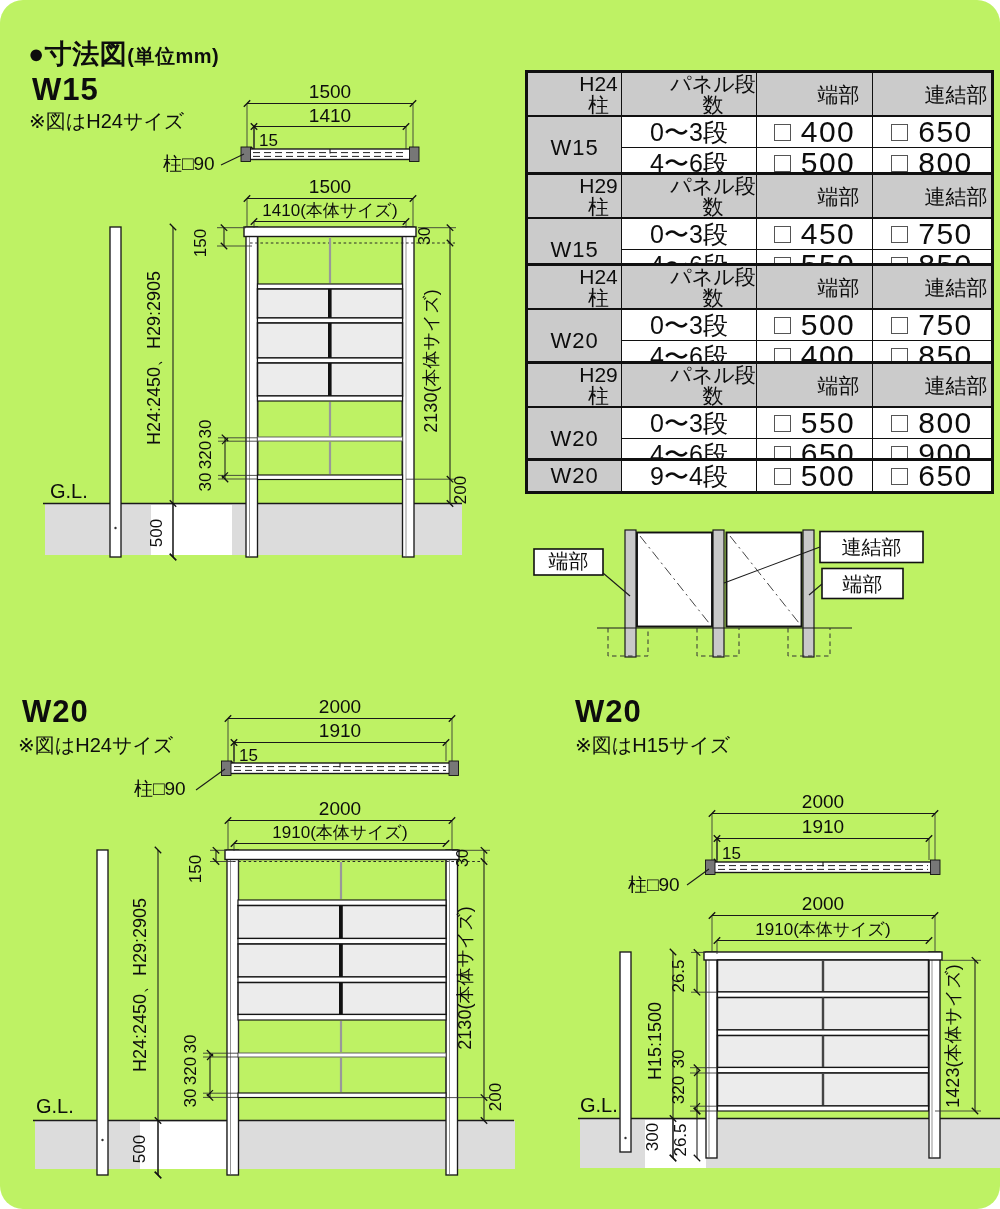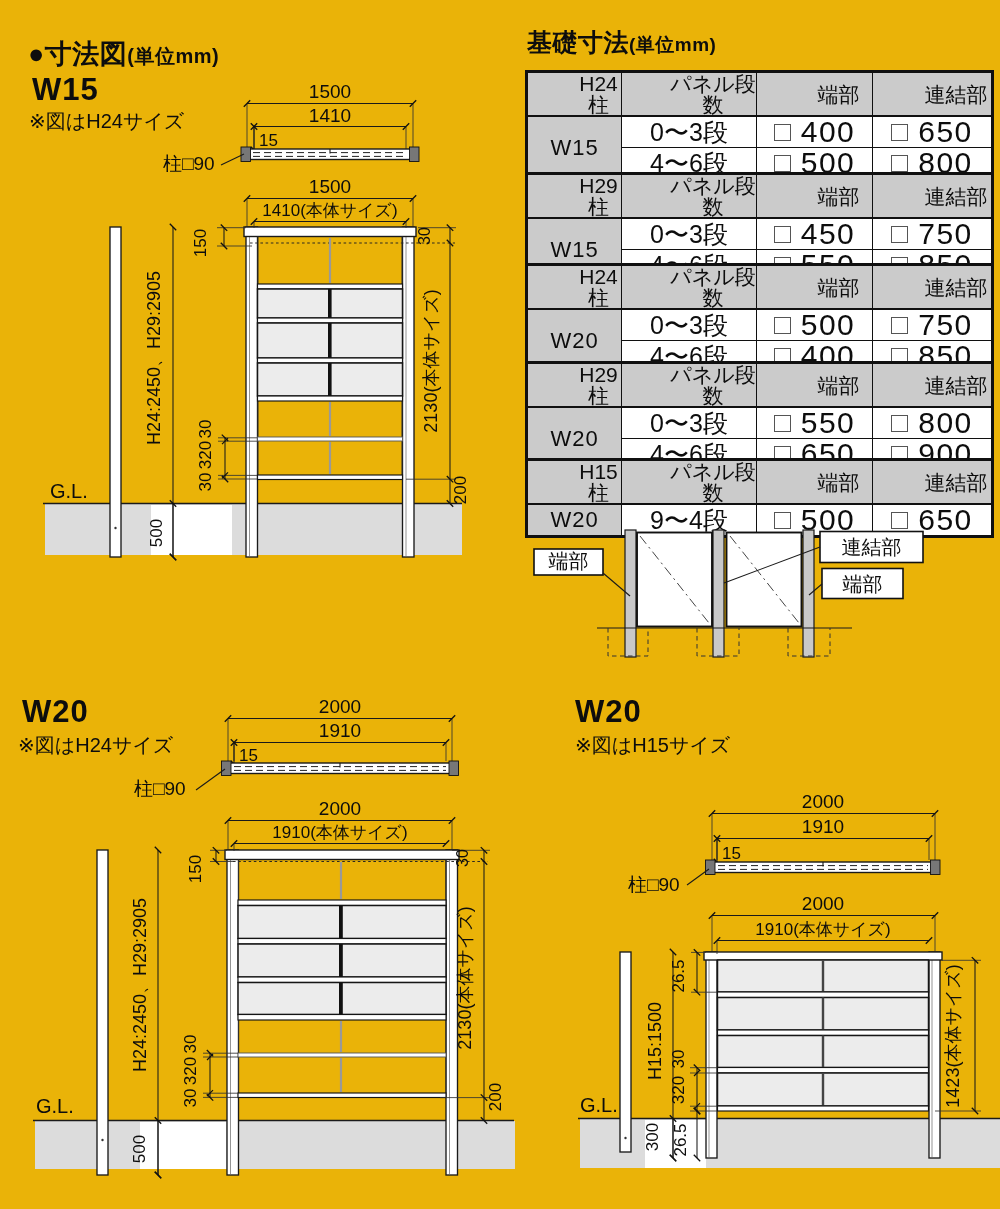--- a/index.html
+++ b/index.html
@@ -1,17 +1,17 @@
 <!DOCTYPE html>
 <html><head>
 <meta charset="utf-8">
 <style>
   html,body{margin:0;padding:0;background:#fff;}
   body{width:1000px;height:1209px;position:relative;font-family:"Liberation Sans","DejaVu Sans",sans-serif;color:#0d0d0d;}
-  .canvas{position:absolute;left:0;top:0;width:1000px;height:1209px;background:#eab308;overflow:hidden;}
+  .canvas{position:absolute;left:0;top:0;width:1000px;height:1209px;background:#bef264;overflow:hidden;border-radius:23px;}
   .h1{position:absolute;font-weight:bold;font-size:27px;letter-spacing:.5px;white-space:nowrap;}
   .h1 .unit{font-size:20px;}
   .h2{position:absolute;font-weight:bold;font-size:25px;letter-spacing:.5px;white-space:nowrap;}
   .h2 .unit{font-size:19px;}
   .seclab{position:absolute;font-weight:bold;font-size:31px;letter-spacing:1px;white-space:nowrap;}
   .secnote{position:absolute;font-size:20px;white-space:nowrap;text-align:center;}
   
   .ft{position:absolute;left:525px;border-collapse:collapse;table-layout:fixed;background:#fff;border:3px solid #101010;}
   .ft th,.ft td{border:1.6px solid #101010;text-align:center;vertical-align:middle;padding:0;line-height:1;font-size:21px;font-weight:normal;}
   .ft tr.hd th{background:#cbcbcb;height:27px;border-bottom:2.4px solid #101010;padding-left:48px;}
@@ -53,21 +53,20 @@
 </style>
 </head>
 <body>
 
 <div class="canvas">
 
   <div class="h1" style="left:28px;top:36px"><span>●寸法図</span><span class="unit">(単位mm)</span></div>
   <div class="seclab" style="left:32px;top:72px">W15</div>
   <div class="secnote" style="left:29px;top:108px">※図はH24サイズ</div>
 
-  <div class="h2" style="left:527px;top:26px"><span>基礎寸法</span><span class="unit">(単位mm)</span></div>
 
   <div class="seclab" style="left:22px;top:694px">W20</div>
   <div class="secnote" style="left:18px;top:732px">※図はH24サイズ</div>
   <div class="seclab" style="left:575px;top:694px">W20</div>
   <div class="secnote" style="left:575px;top:732px">※図はH15サイズ</div>
 
   <svg class="dwg" style="left:30px;top:78px" width="470" height="502" viewBox="30 78 470 502">
     <defs>
       <marker id="tk" markerWidth="10" markerHeight="10" refX="0" refY="0" orient="auto" markerUnits="userSpaceOnUse" style="overflow:visible">
           <path d="M-3.2 3.2 L3.2 -3.2" stroke="#111" stroke-width="1.3"></path>
@@ -262,26 +261,20 @@
   </table>
 
   <table class="ft" style="top:458px">
     <colgroup>
         <col style="width:95px">
         <col style="width:135px">
         <col style="width:116px">
         <col style="width:120px">
       </colgroup>
     <tbody>
-    <tr class="hd">
-      <th>H15柱</th>
-      <th>パネル段数</th>
-      <th>端部</th>
-      <th>連結部</th>
-    </tr>
     <tr>
       <td class="size">W20</td>
       <td class="st">9〜4段</td>
       <td class="val"><span class="sq"></span><span class="num">500</span></td>
       <td class="val"><span class="sq"></span><span class="num">650</span></td>
     </tr>
     </tbody>
   </table>
 
   <svg class="dwg" style="left:528px;top:526px" width="470" height="140" viewBox="528 526 470 140">

